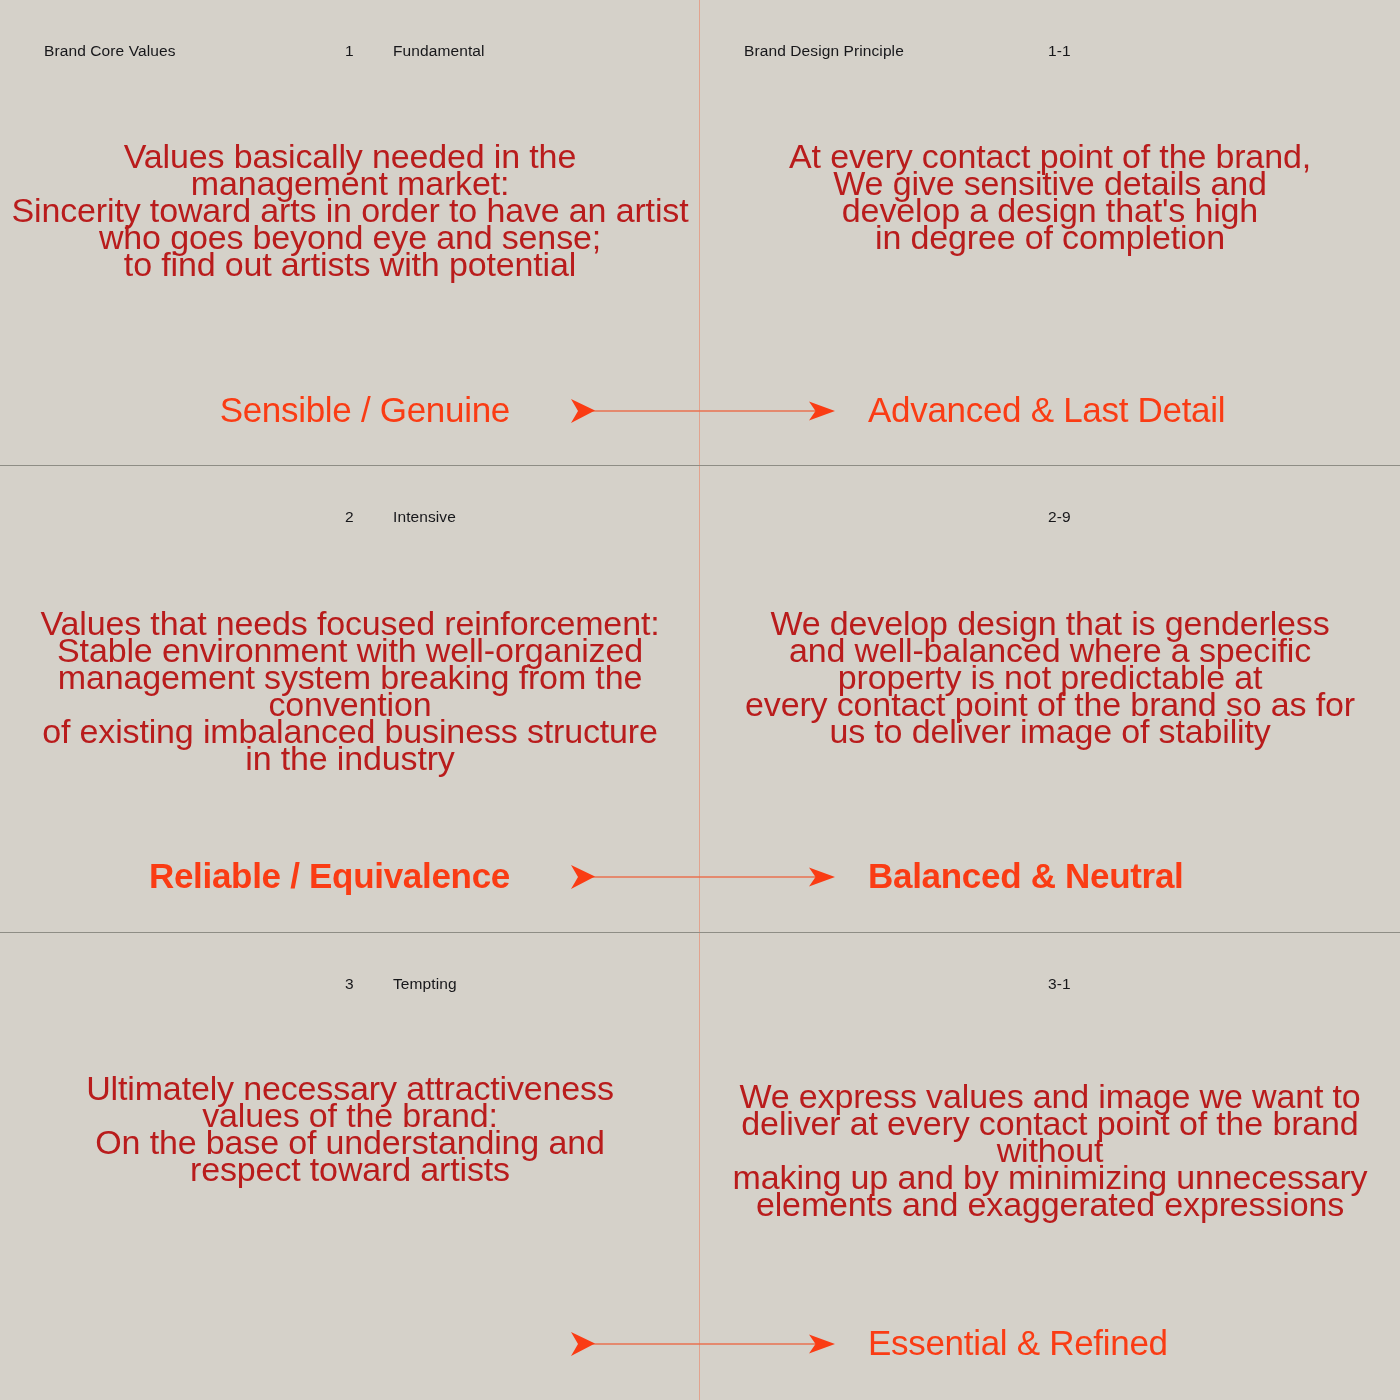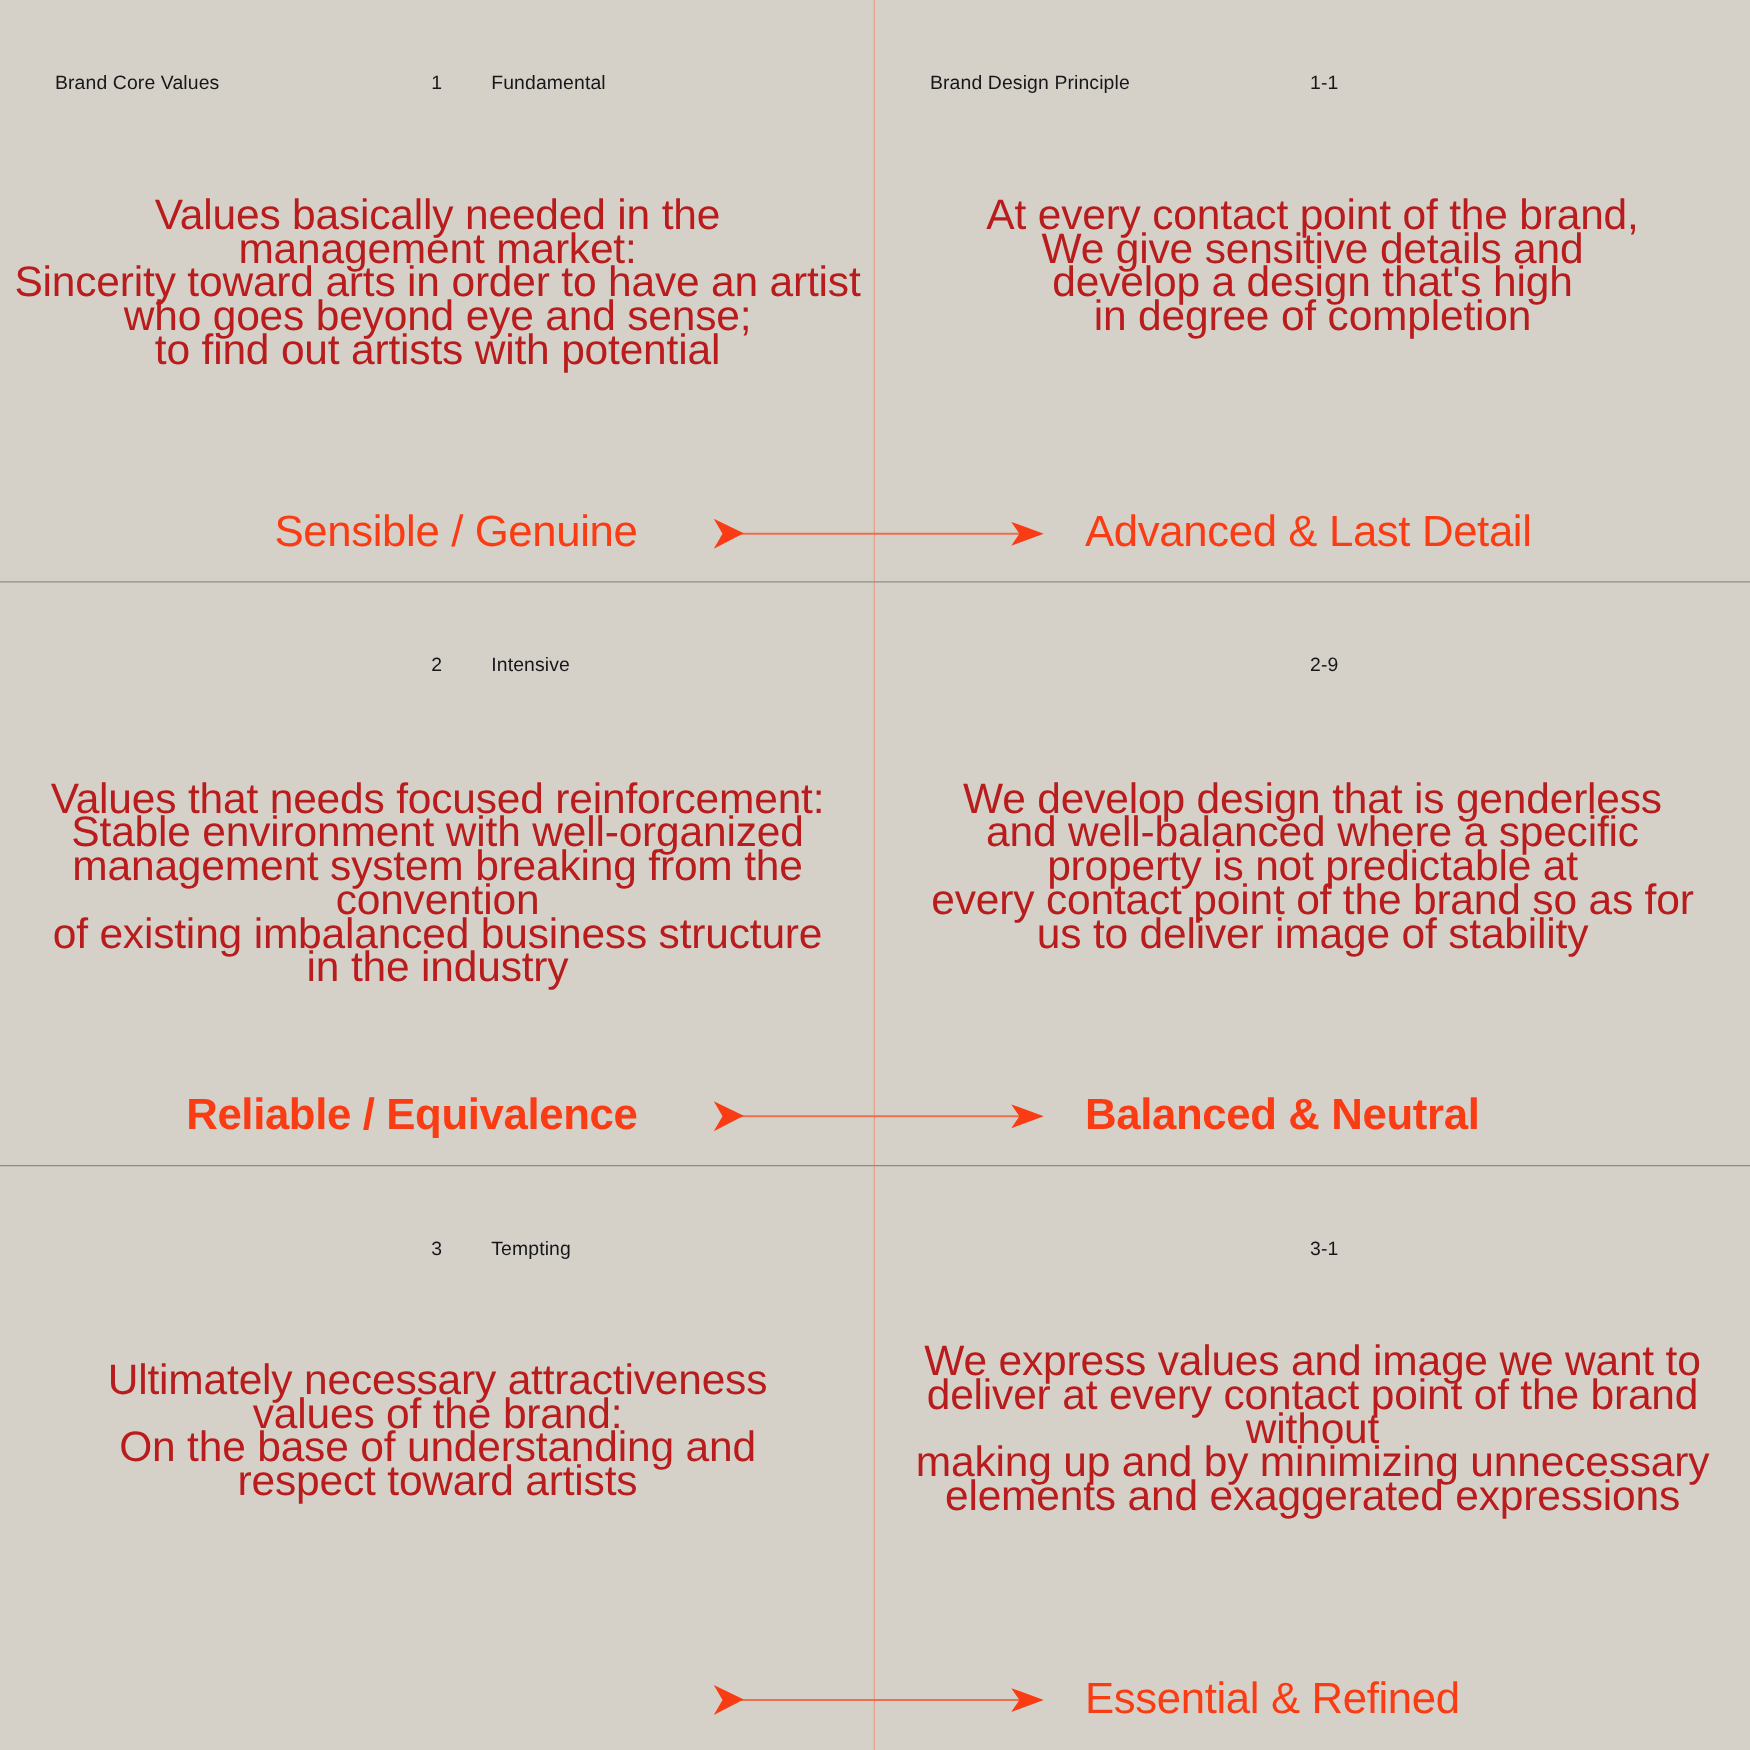--- a/index.html
+++ b/index.html
@@ -42,21 +42,20 @@
   }
   .h-divider.d1 { top: 465px; }
   .h-divider.d2 { top: 932px; }
 
   
   .row {
     position: absolute;
     left: 0;
     width: 1292px;
     height: 467px;
-    margin-top: 16px;
   }
   .row.r1 { top: 0px; }
   .row.r2 { top: 466px; }
   .row.r3 { top: 933px; }
 
   .col {
     position: absolute;
     top: 0;
     width: 700px;
     height: 467px;
@@ -110,21 +109,21 @@
     line-height: 27px;
     letter-spacing: -0.15px;
     color: #b91c1c;
     white-space: pre-line;
   }
   .row.r1 .col.left  .body-text { top: 143px; }
   .row.r1 .col.right .body-text { top: 143px; }
   .row.r2 .col.left  .body-text { top: 144px; }
   .row.r2 .col.right .body-text { top: 144px; }
   .row.r3 .col.left  .body-text { top: 142px; }
-  .row.r3 .col.right .body-text { top: 127px; }
+  .row.r3 .col.right .body-text { top: 150px; }
 
   
   .keyword {
     position: absolute;
     font-size: 35px;
     line-height: 44px;
     letter-spacing: -0.3px;
     color: #fa3c14;
     white-space: nowrap;
   }

